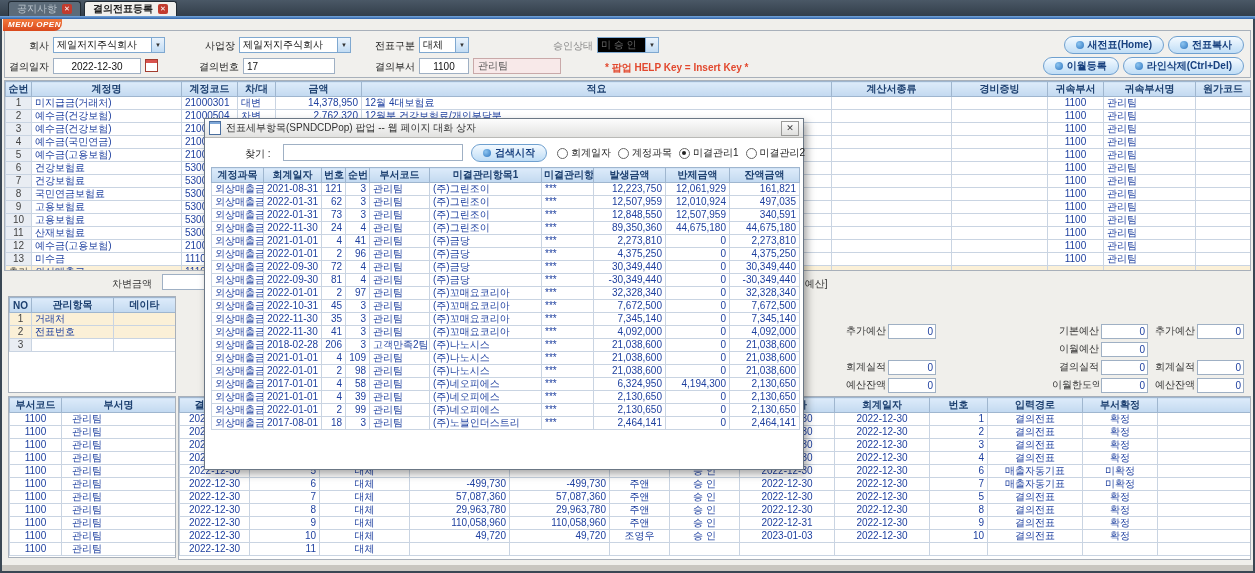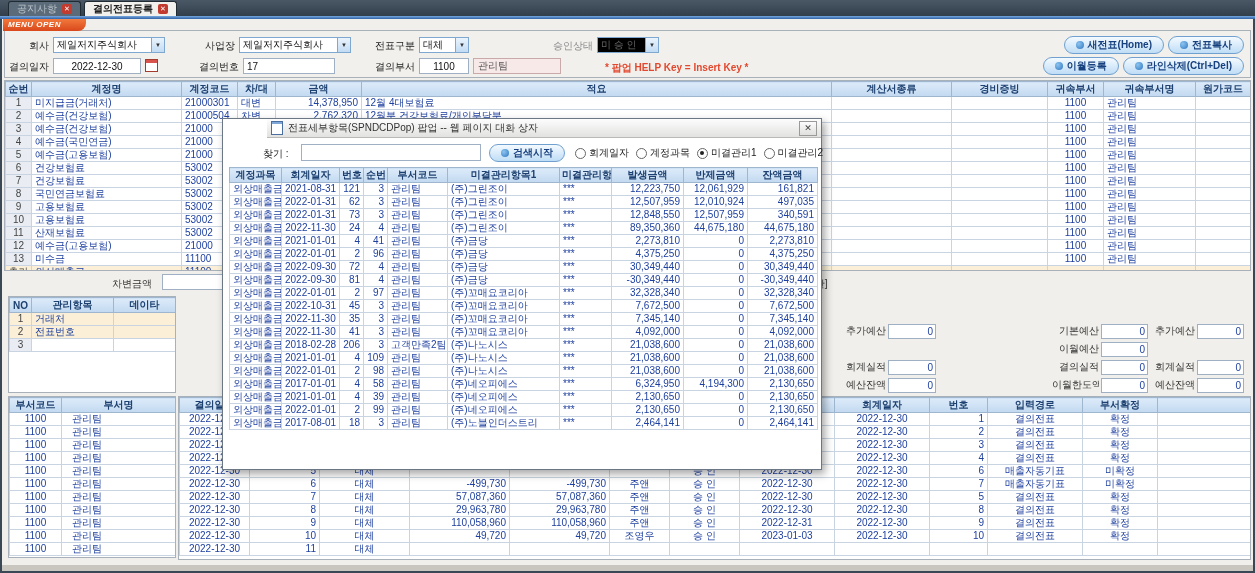--- a/index.html
+++ b/index.html
@@ -5,21 +5,21 @@
   html,body{margin:0;padding:0;background:#666;font-family:"Liberation Sans","DejaVu Sans",sans-serif;}
   .app{position:relative;width:1255px;height:573px;background:#3A4754;overflow:hidden;margin:0 auto;}
   
   .tabbar{position:absolute;left:0;top:0;width:100%;height:16px;background:linear-gradient(#4A5866,#323E4A);display:flex;align-items:flex-end;padding-left:8px;box-sizing:border-box;}
   .tab{display:inline-flex;align-items:center;gap:5px;height:14px;padding:0 8px;font-size:10px;border:1px solid #202A33;border-bottom:none;border-radius:3px 3px 0 0;margin-right:3px;white-space:nowrap;cursor:pointer;}
   .tab.inactive{background:#5C6B79;color:#B9C2CA;}
   .tab.active{background:#F1F0ED;color:#222;font-weight:bold;}
   .tab-x{width:10px;height:10px;background:#C23B2E;color:#fff;font-size:7px;line-height:10px;text-align:center;border-radius:2px;font-weight:bold;}
   .blueline{position:absolute;left:0;top:16px;width:100%;height:3px;background:linear-gradient(#78A8DC,#2F62A8);}
   .content{position:absolute;left:2px;top:19px;right:2px;bottom:6px;background:#F0EFEB;}
-  .menu-open{position:absolute;left:3px;top:19px;background:linear-gradient(#F2793B,#D9481C);color:#fff;font-size:8px;font-style:italic;font-weight:bold;padding:1px 25px 2px 5px;border-radius:0 0 8px 0;letter-spacing:.5px;z-index:5;cursor:pointer;}
+  .menu-open{position:absolute;left:3px;top:19px;background:linear-gradient(#F2793B,#D9481C);color:#fff;font-size:8px;font-style:italic;font-weight:bold;padding:1px 1px 2px 5px;border-radius:0 0 8px 0;letter-spacing:.5px;z-index:5;cursor:pointer;}
   
   .form-panel{position:absolute;left:4px;top:30px;width:1247px;height:48px;background:#F1F0ED;border:1px solid #A8B0BA;box-sizing:border-box;z-index:4;}
   .flabel{position:absolute;font-size:10px;color:#222;text-align:right;white-space:nowrap;}
   .flabel.dim{color:#8A8A8A;}
   .combo{position:absolute;height:16px;background:#fff;border:1px solid #7FA8D0;box-sizing:border-box;font-size:10px;color:#111;line-height:14px;padding:0 14px 0 3px;white-space:nowrap;overflow:hidden;cursor:pointer;}
   .combo.pink{background:#000000;color:#666;}
   .dd{position:absolute;right:0;top:0;bottom:0;width:12px;background:linear-gradient(#EAF3FC,#C2DCF4);border-left:1px solid #7FA8D0;font-size:6px;color:#333;text-align:center;line-height:14px;}
   .ibox{position:absolute;height:16px;border:1px solid #9FB0C4;background:#fff;font-size:10px;padding:0 3px;color:#111;box-sizing:border-box;font-family:inherit;}
   .ibox.center{text-align:center;}
   .pinkfield{position:absolute;height:16px;background:#F8E9E9;border:1px solid #C9A9A9;box-sizing:border-box;font-size:10px;color:#555;line-height:14px;padding:0 4px;}
@@ -52,21 +52,21 @@
   
   .flabel2{position:absolute;font-size:10px;color:#333;white-space:nowrap;}
   .budget-group{position:absolute;}
   .b-row{display:flex;height:18px;align-items:center;}
   .b-pair{display:flex;align-items:center;width:96px;}
   .b-label{width:48px;text-align:right;font-size:10px;color:#333;margin-right:2px;overflow:hidden;white-space:nowrap;}
   .g1 .b-pair{width:168px;}
   .g1 .b-label{width:118px;}
   .numbox{width:42px;height:13px;border:1px solid #9FB0C4;background:#fff;font-size:10px;text-align:right;padding:0 2px;color:#1D3F9F;line-height:13px;box-sizing:content-box;cursor:text;}
   
-  .popup{position:absolute;left:222px;top:118px;width:600px;height:352px;background:#fff;border:1px solid #6B7785;box-shadow:3px 4px 8px rgba(0,0,0,.35);z-index:50;box-sizing:border-box;padding-left:44px;}
+  .popup{position:absolute;left:204px;top:118px;width:600px;height:352px;background:#fff;border:1px solid #6B7785;box-shadow:3px 4px 8px rgba(0,0,0,.35);z-index:50;box-sizing:border-box;}
   .ptitle{height:18px;background:linear-gradient(#FDFDFD,#E2E2E0);border-bottom:1px solid #B9B9B6;display:flex;align-items:center;padding:0 4px;gap:5px;}
   .doc-icon{width:10px;height:12px;border:1px solid #4A6E9E;background:linear-gradient(#7FA8D8 0 2px,#fff 2px);display:inline-block;}
   .ptitle-text{flex:1;font-size:10px;color:#333;white-space:nowrap;overflow:hidden;}
   .win-x{width:16px;height:13px;border:1px solid #9A9A98;background:linear-gradient(#FCFCFC,#E0E0DE);font-size:9px;line-height:12px;text-align:center;color:#444;cursor:pointer;}
   .pfind-label{position:absolute;left:40px;top:28px;font-size:10px;color:#222;}
   .pfind-input{position:absolute;left:78px;top:25px;width:180px;height:17px;}
   .psearch{position:absolute;left:266px;top:25px;}
   .radios{position:absolute;left:352px;top:27px;display:flex;gap:7px;}
   .radio-item{display:inline-flex;align-items:center;gap:3px;font-size:10px;color:#222;white-space:nowrap;cursor:pointer;}
   .rc{width:9px;height:9px;border:1px solid #666;border-radius:50%;background:#fff;position:relative;display:inline-block;}

